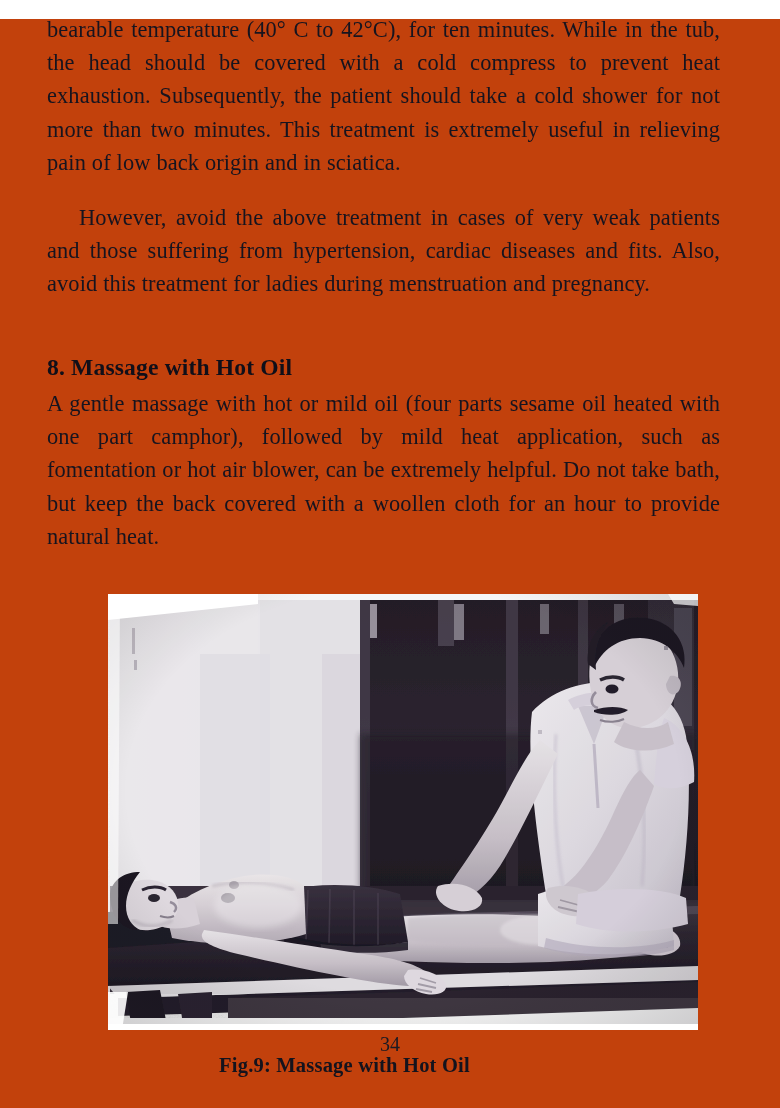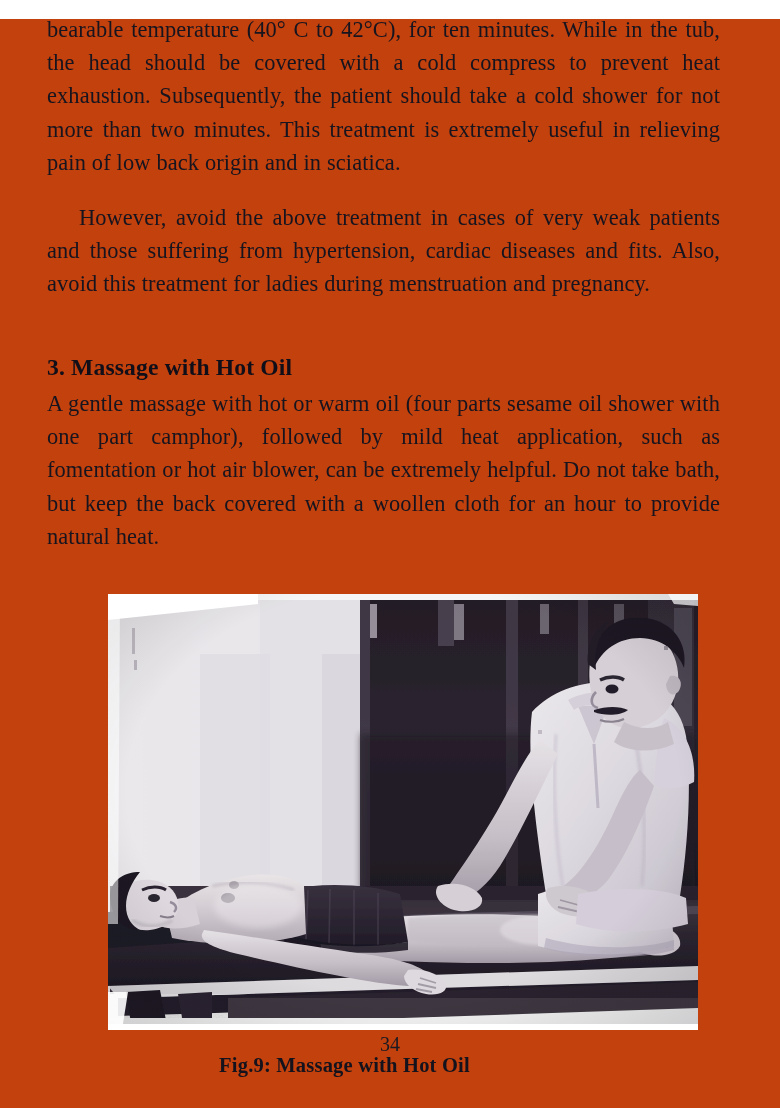--- a/index.html
+++ b/index.html
@@ -116,23 +116,23 @@
 <body>
 
 <div class="page">
 
   <div class="textblock" style="position:static;">
 
     <p class="para para-1">bearable temperature (40° C to 42°C), for ten minutes. While in the tub, the head should be covered with a cold compress to prevent heat exhaustion. Subsequently, the patient should take a cold shower for not more than two minutes. This treatment is extremely useful in relieving pain of low back origin and in sciatica.</p>
 
     <p class="para para-2 indent">However, avoid the above treatment in cases of very weak patients and those suffering from hypertension, cardiac diseases and fits. Also, avoid this treatment for ladies during menstruation and pregnancy.</p>
 
-    <h3 class="section-heading">3. Massage with Hot Oil</h3>
-
-    <p class="para para-3">A gentle massage with hot or warm oil (four parts sesame oil shower with one part camphor), followed by mild heat application, such as fomentation or hot air blower, can be extremely helpful. Do not take bath, but keep the back covered with a woollen cloth for an hour to provide natural heat.</p>
+    <h3 class="section-heading">8. Massage with Hot Oil</h3>
+
+    <p class="para para-3">A gentle massage with hot or mild oil (four parts sesame oil heated with one part camphor), followed by mild heat application, such as fomentation or hot air blower, can be extremely helpful. Do not take bath, but keep the back covered with a woollen cloth for an hour to provide natural heat.</p>
   </div>
 
   <figure class="figure" style="margin:0;">
     <div class="photo">
       <svg viewBox="0 0 590 436" preserveAspectRatio="none" role="img">
         <defs>
 
           <filter id="grain" x="0" y="0" width="100%" height="100%">
             <feTurbulence type="fractalNoise" baseFrequency="0.85" numOctaves="3" seed="7" result="n"></feTurbulence>
             <feColorMatrix in="n" type="saturate" values="0"></feColorMatrix>

